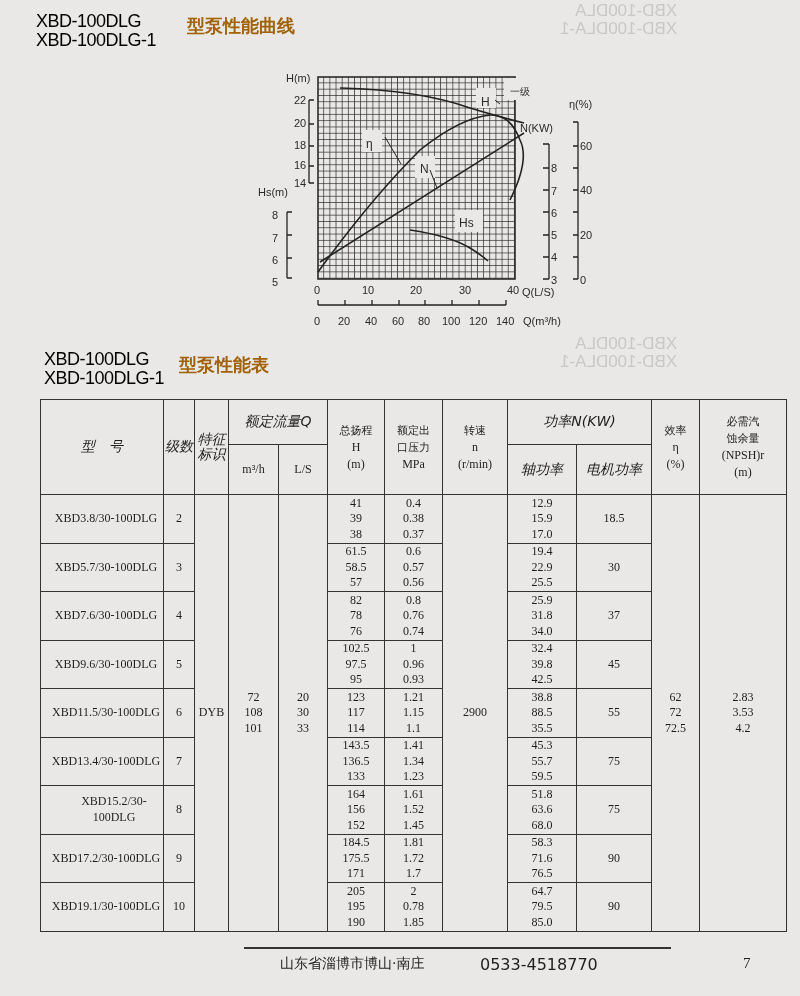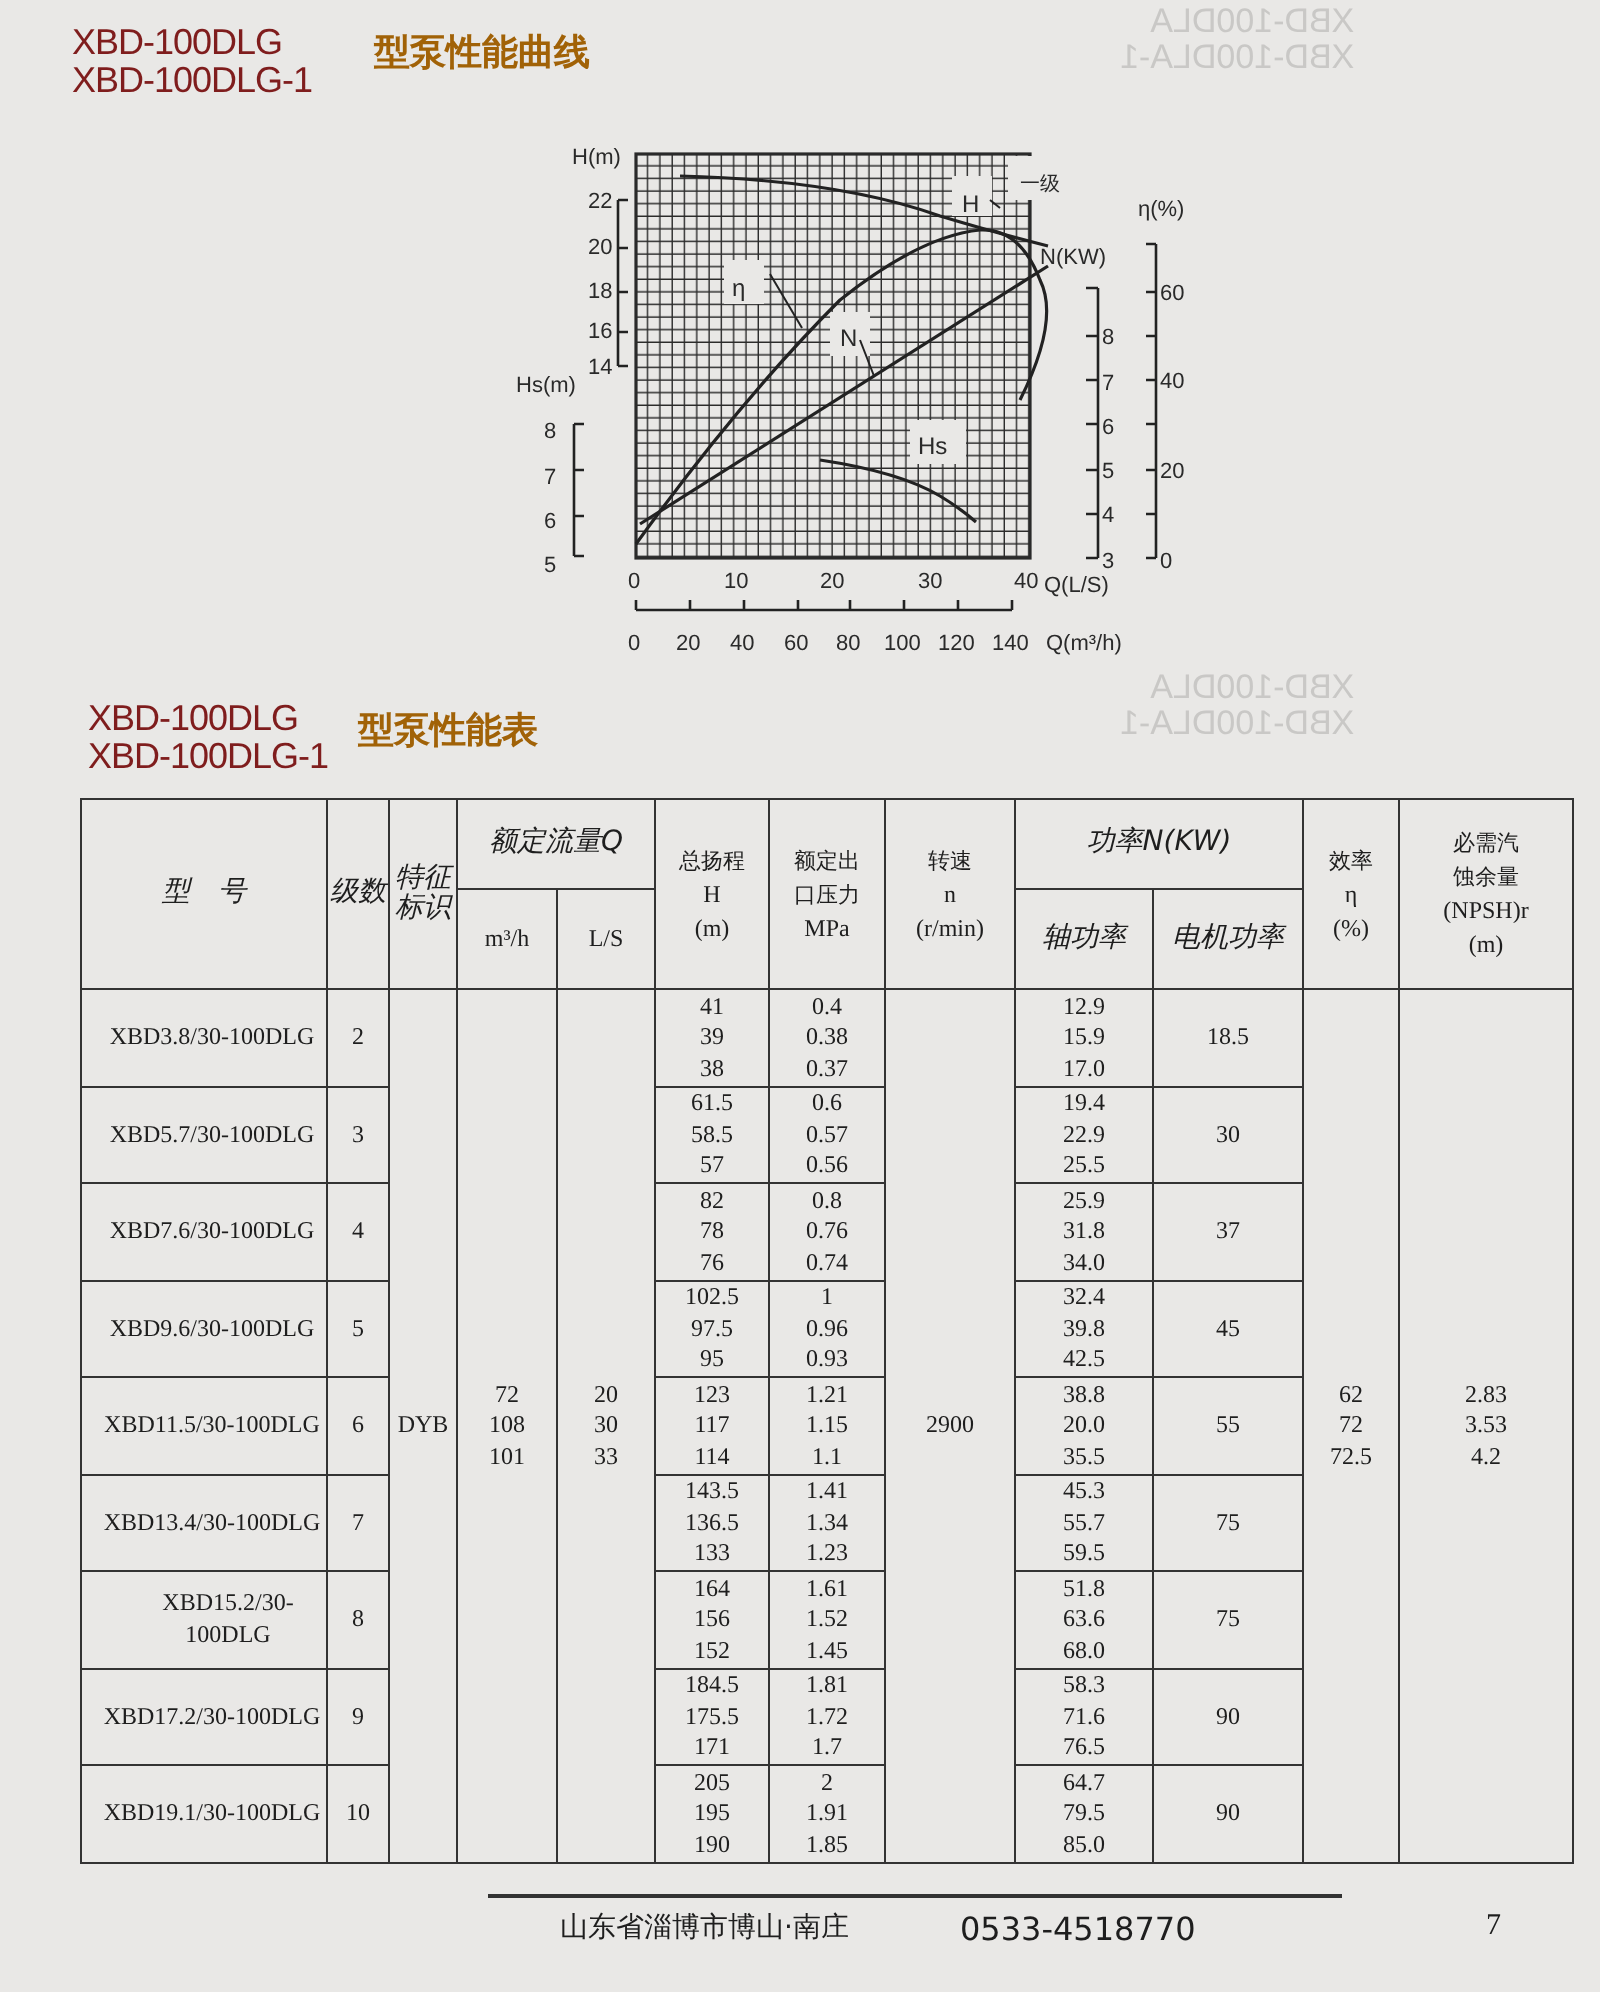--- a/index.html
+++ b/index.html
@@ -1,19 +1,19 @@
 <!DOCTYPE html>
 <html><head>
 <meta charset="utf-8">
 <style>
   html,body{margin:0;padding:0;}
   body{width:800px;height:996px;background:#e9e8e6;position:relative;overflow:hidden;font-family:"Liberation Serif",serif;color:#1e1e1e;}
   .abs{position:absolute;}
   .ghost{position:absolute;color:#c9c8c6;font-family:"Liberation Sans",sans-serif;transform:scaleX(-1);}
-  .model-title{position:absolute;font-family:"Liberation Sans",sans-serif;font-size:18px;line-height:19px;letter-spacing:-0.5px;color:#7f1d1d;}
+  .model-title{position:absolute;font-family:"Liberation Sans",sans-serif;font-size:18px;line-height:19px;letter-spacing:-0.5px;color:#000000;}
   .cn-title{position:absolute;font-family:"DejaVu Sans",sans-serif;font-weight:bold;font-size:18px;color:#a16207;}
   svg text{font-family:"Liberation Sans",sans-serif;fill:#2a2a2a;}
   table.perf{position:absolute;left:40px;top:399px;border-collapse:collapse;table-layout:fixed;width:746px;}
   table.perf td{border:1.5px solid #333;text-align:center;vertical-align:middle;font-size:12px;padding:0;line-height:15.5px;}
   table.perf td.hdr{font-size:12px;line-height:17px;}
   table.perf td.cnh{font-family:"DejaVu Sans",sans-serif;font-size:14px;font-style:italic;}
   .model{text-align:left;font-size:11.5px;}
   .stack span{display:block;}
   .footer-line{position:absolute;left:244px;top:947px;width:427px;height:2px;background:#333;}
   .footer{position:absolute;top:955px;font-size:15px;}
@@ -297,21 +297,21 @@
           <span>117</span>
           <span>114</span>
         </td>
     <td class="stack">
           <span>1.21</span>
           <span>1.15</span>
           <span>1.1</span>
         </td>
     <td class="stack">
           <span>38.8</span>
-          <span>20.0</span>
+          <span>88.5</span>
           <span>35.5</span>
         </td>
     <td>55</td>
   </tr>
 
   <tr style="height:48.5px">
     <td class="model" style="padding-left:8px">XBD13.4/30-100DLG</td>
     <td>7</td>
     <td class="stack">
           <span>143.5</span>
@@ -376,21 +376,21 @@
   <tr style="height:48.5px">
     <td class="model" style="padding-left:8px">XBD19.1/30-100DLG</td>
     <td>10</td>
     <td class="stack">
           <span>205</span>
           <span>195</span>
           <span>190</span>
         </td>
     <td class="stack">
           <span>2</span>
-          <span>1.91</span>
+          <span>0.78</span>
           <span>1.85</span>
         </td>
     <td class="stack">
           <span>64.7</span>
           <span>79.5</span>
           <span>85.0</span>
         </td>
     <td>90</td>
   </tr>
 </tbody>

